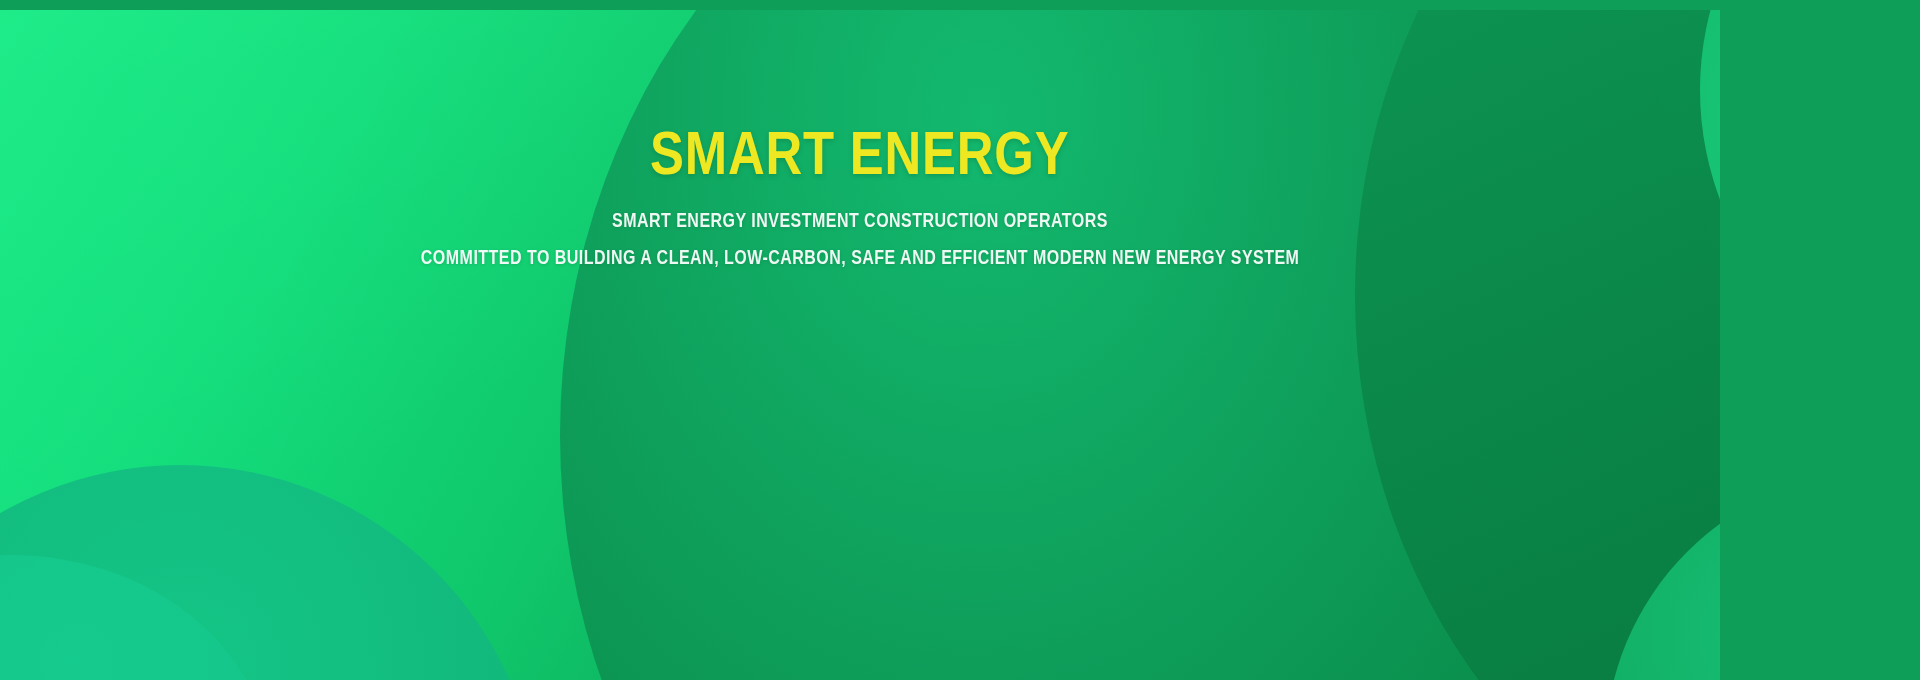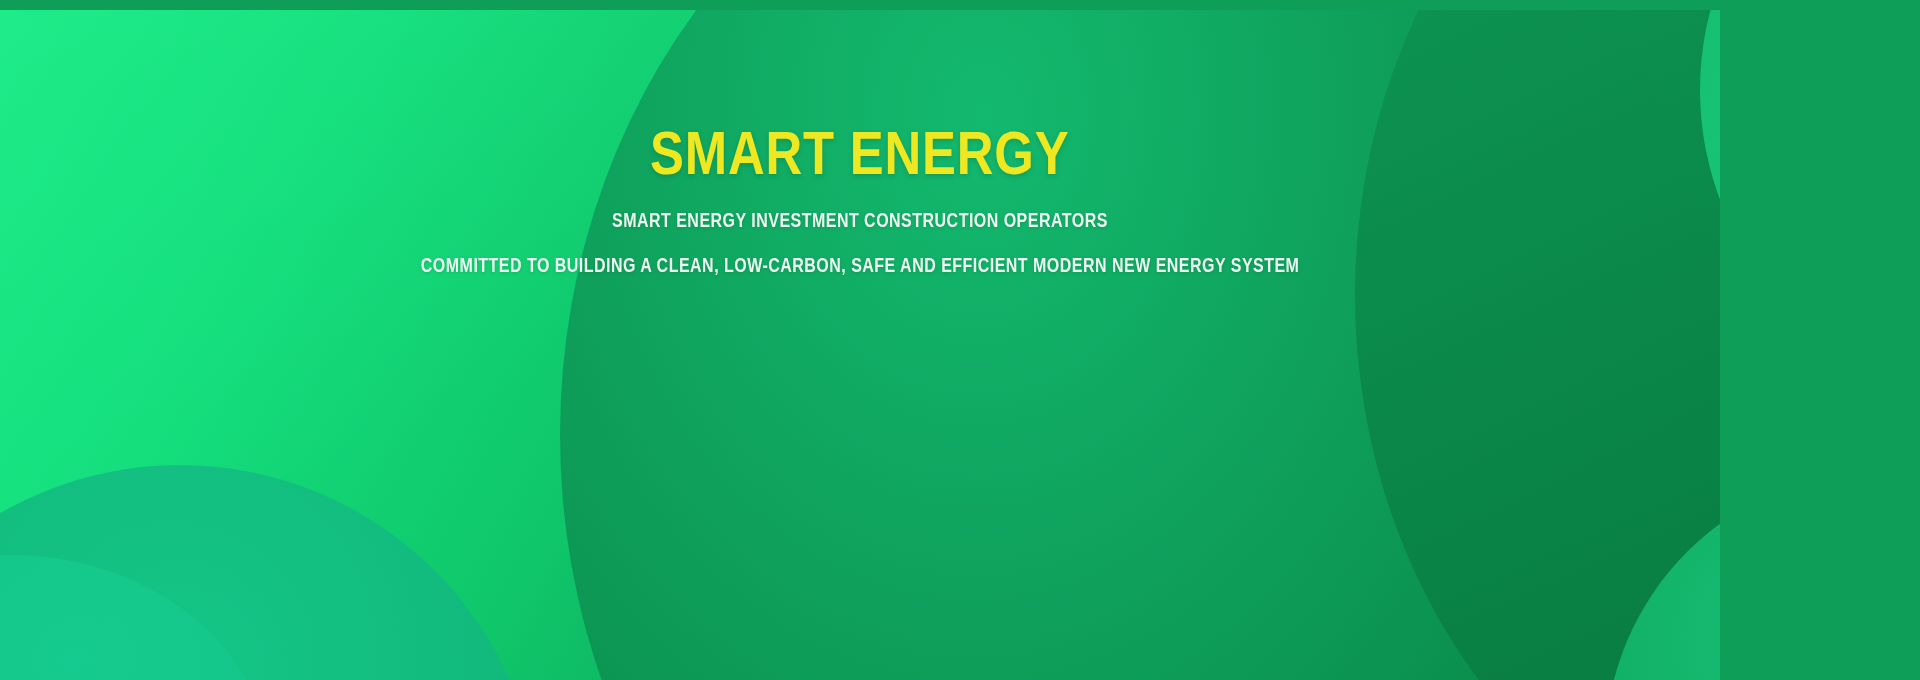--- a/index.html
+++ b/index.html
@@ -162,21 +162,21 @@
     color: #ffffff;
     text-shadow: 0 2px 8px rgba(0,72,32,0.25);
     white-space: nowrap;
   }
 
   .caption-group {
     margin-top: 24px;
     display: flex;
     flex-direction: column;
     align-items: center;
-    gap: 20px;
+    gap: 12px;
   }
 
   .caption {
     font-family: "Liberation Sans Narrow", "Liberation Sans", sans-serif;
     font-weight: 700;
     font-size: 20px;
     line-height: 1.25;
     letter-spacing: 0.6px;
     color: rgba(255,255,255,0.93);
     transform: scaleX(0.80);

